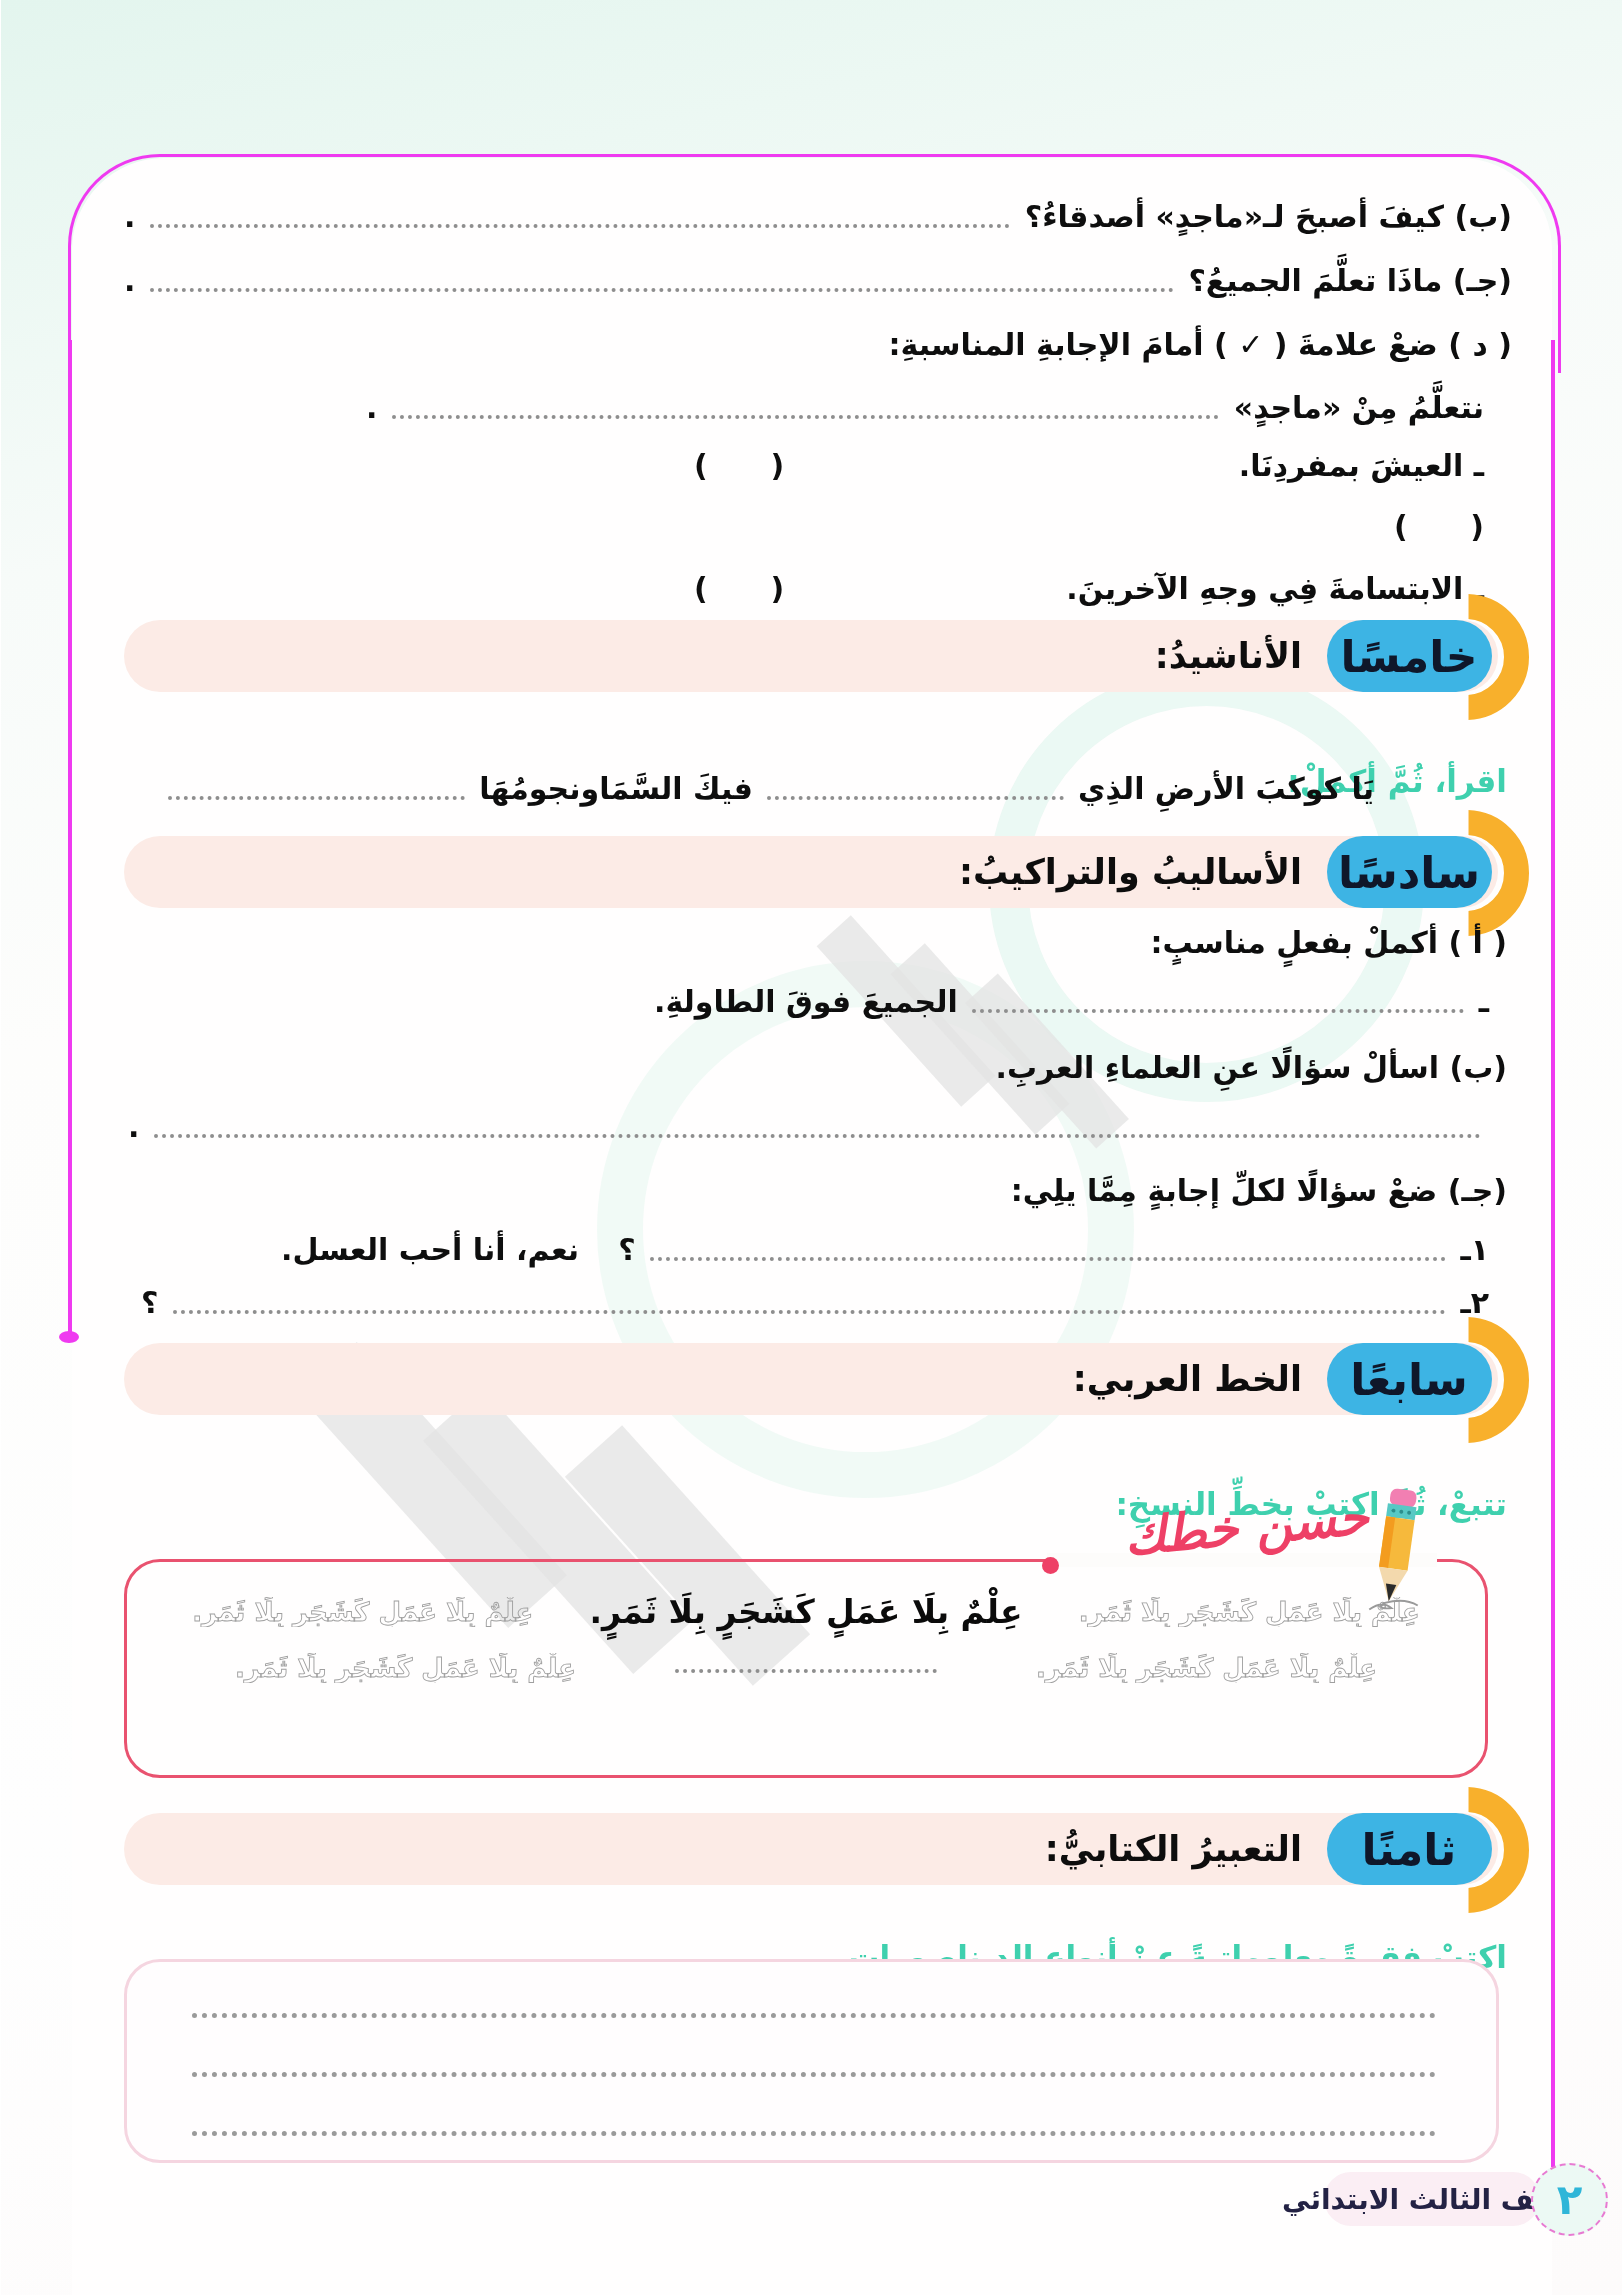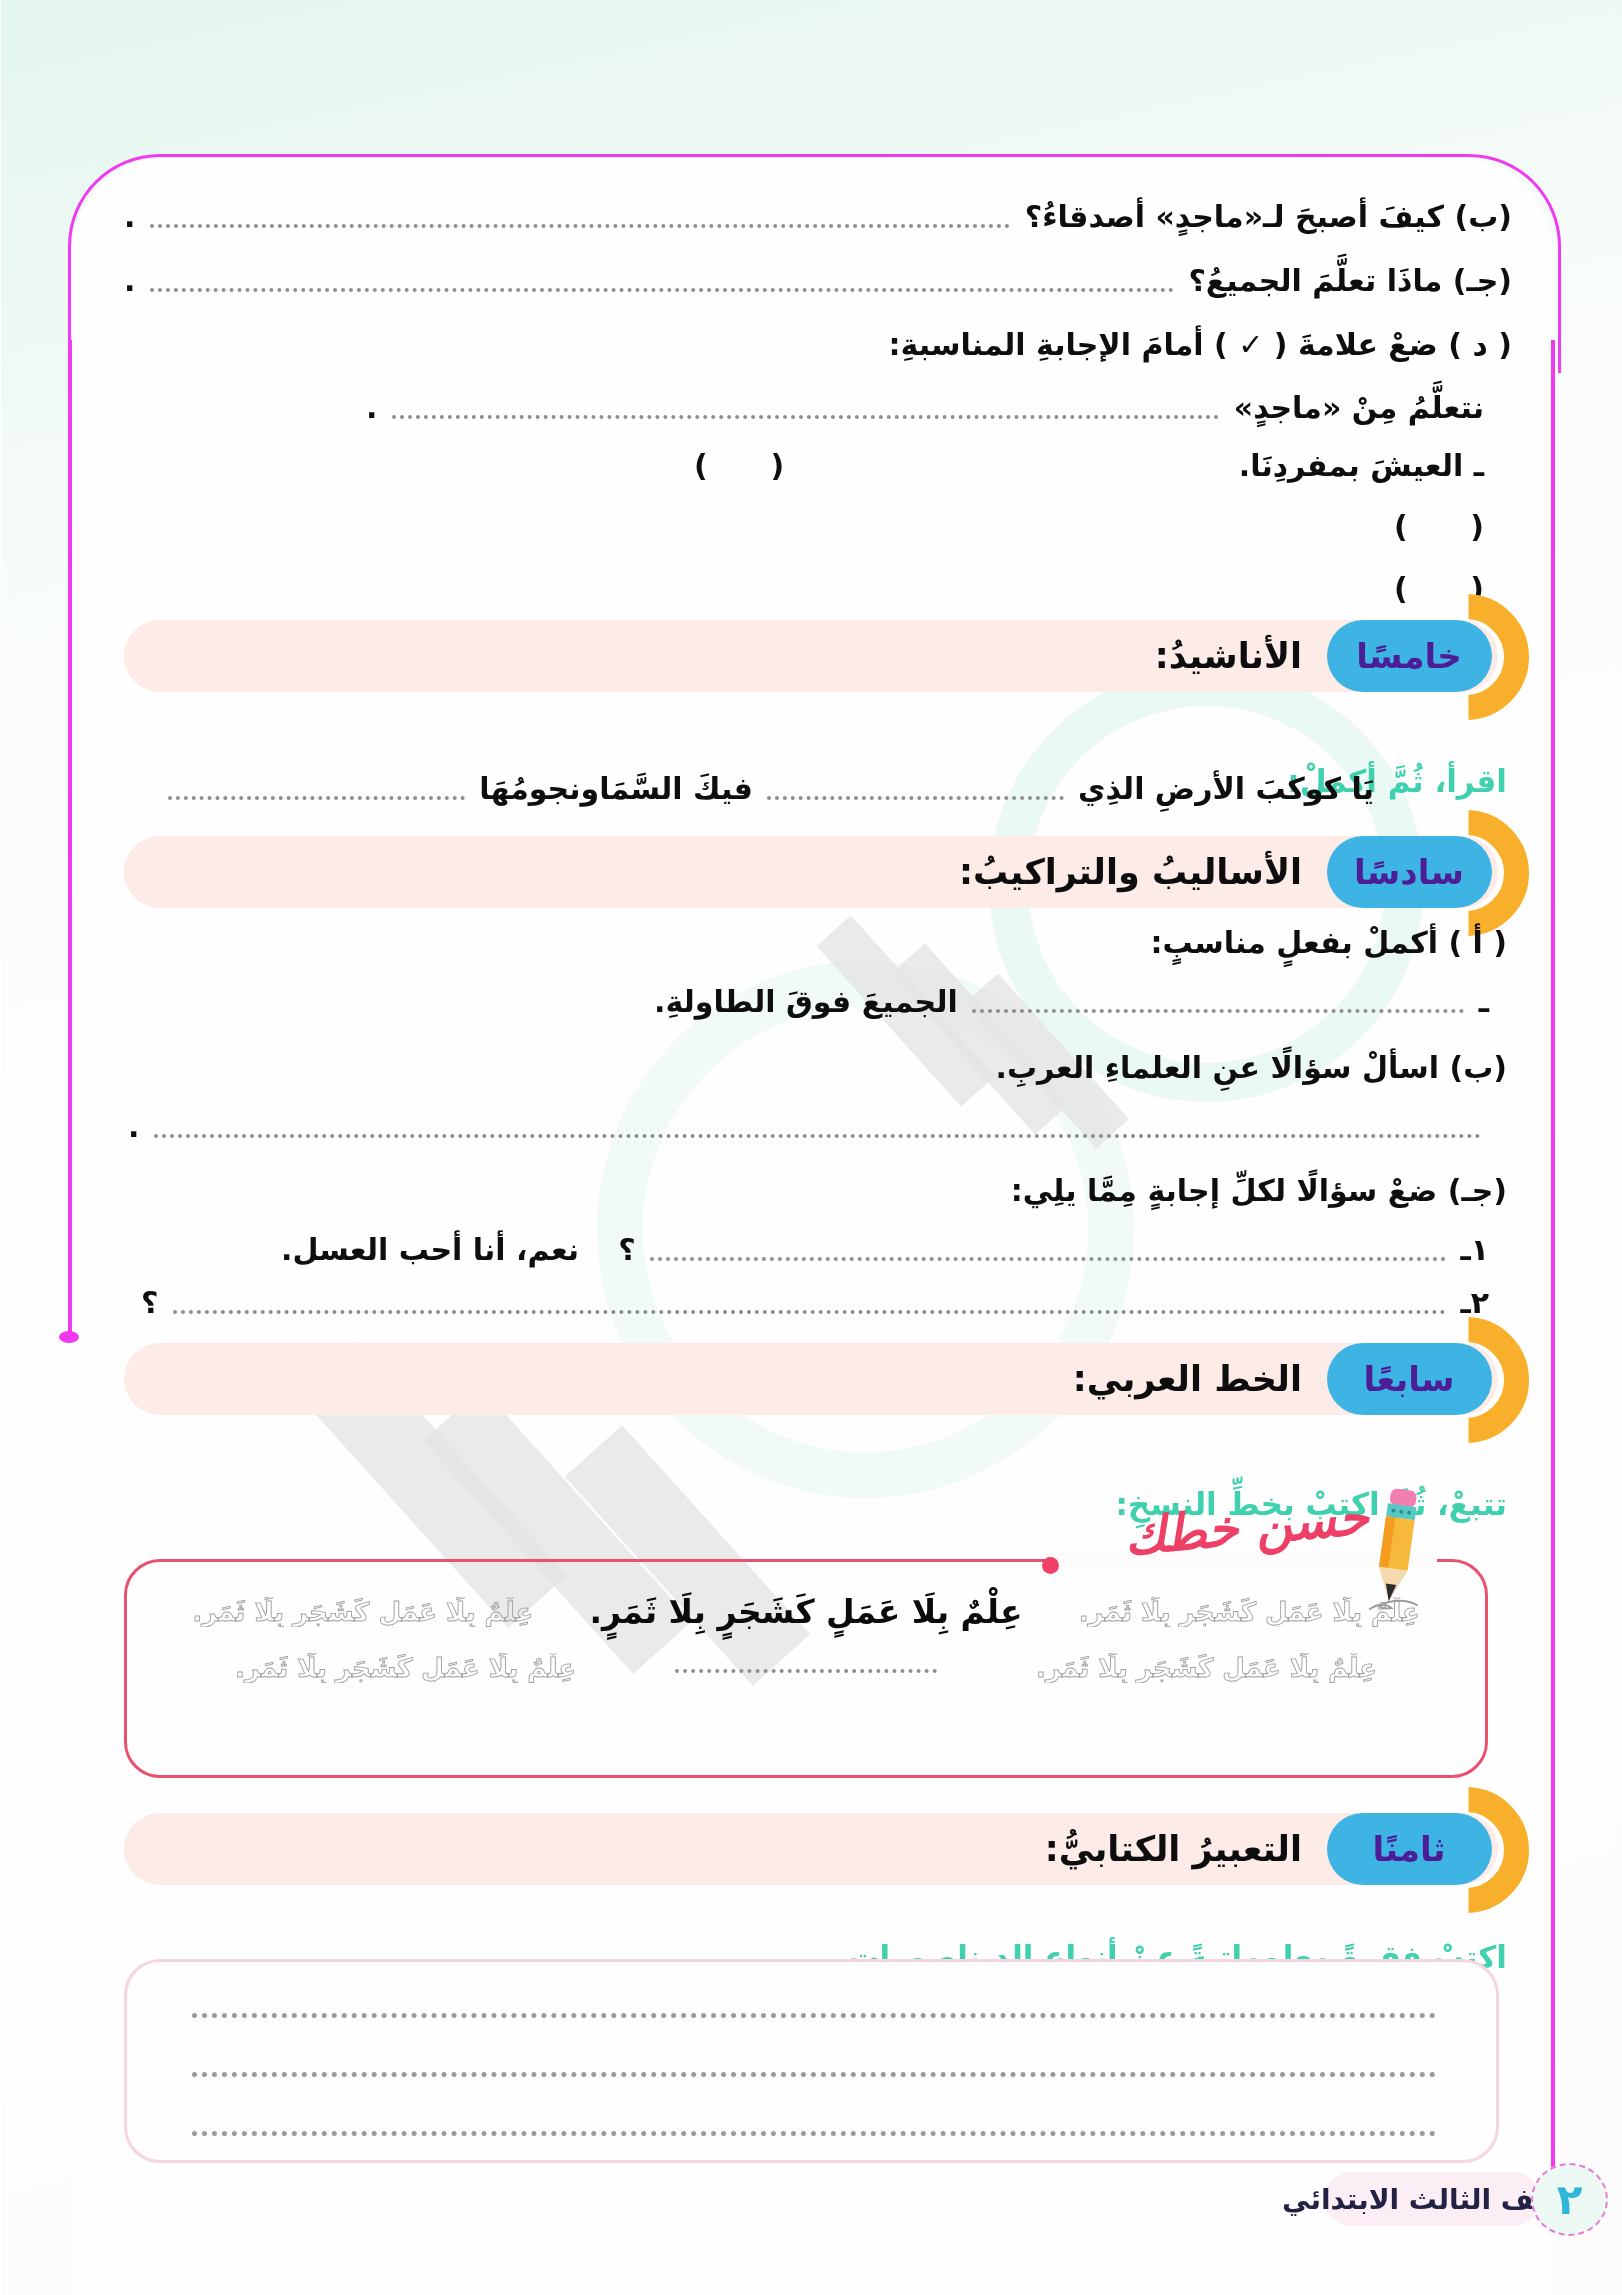--- a/index.html
+++ b/index.html
@@ -31,21 +31,21 @@
   .row .q{white-space:nowrap;}
   .dots{flex:1 1 auto;border-bottom:4.6px dotted #8e8e8e;height:6.5px;margin:0 14.4px 10.5px 14.4px;min-width:39px;}
   .endmark{font-size:30px;font-weight:700;}
   .paren{white-space:pre;font-size:30px;font-weight:700;}
   .teal{color:#3fd0ae;font-size:31px;font-weight:700;white-space:nowrap;z-index:3;margin-top:46px;}
   
   .sec{left:124px;width:1374px;height:72px;z-index:3;}
   .sec .banner{position:absolute;inset:0;background:#fcebe6;border-radius:39px;z-index:1;}
   .sec .arc{position:absolute;right:-31px;top:-26px;width:76px;height:76px;border:25px solid #f8b02c;border-radius:50%;clip-path:inset(-5.2px -5.2px -5.2px 52%);z-index:2;}
   .sec .pill{position:absolute;right:6.5px;top:0;width:165px;height:72px;background:#3db4e4;border-radius:36px;z-index:3;
-             display:flex;align-items:center;justify-content:center;color:#4c1d95;font-size:34px;font-weight:700;}
+             display:flex;align-items:center;justify-content:center;color:#0f172a;font-size:44px;font-weight:700;}
   .sec .title{position:absolute;right:196px;top:0;height:72px;display:flex;align-items:center;color:#0d0d0d;font-size:35px;font-weight:700;z-index:4;white-space:nowrap;}
   
   .kbox{left:124px;top:1559px;width:1358px;height:213px;border:3.3px solid #e9526f;border-radius:36px;z-index:3;}
   .kgap{left:1047px;top:1553px;width:390px;height:14.4px;background:#fdfcfb;z-index:4;}
   .script{right:254px;top:1498px;font-size:50px;font-weight:700;font-style:italic;color:#ee4066;transform:rotate(-5deg);z-index:6;white-space:nowrap;}
   .script-dot{left:1042px;top:1557px;width:17px;height:17px;border-radius:50%;background:#ee4066;z-index:6;}
   .pencil{left:1356px;top:1485px;z-index:6;}
   .krow{display:flex;direction:rtl;align-items:center;margin:0 26px;z-index:5;position:relative;}
   .krow1{margin-top:30px;}
   .krow2{margin-top:22px;}
@@ -98,20 +98,21 @@
   <span class="endmark">.</span>
 </div>
 <div class="abs row" style="top:444px;right:139px;left:694px;justify-content:space-between;">
   <span class="q">ـ العيشَ بمفردِنَا.</span>
   <span class="paren">(      )</span>
 </div>
 <div class="abs row" style="top:505px;right:139px;left:694px;justify-content:space-between;">
   <span class="paren">(      )</span>
 </div>
 <div class="abs row" style="top:567px;right:139px;left:694px;justify-content:space-between;">
+  <span class="q">ـ الابتسامةَ فِي وجهِ الآخرينَ.</span>
   <span class="paren">(      )</span>
 </div>
 
 <div class="abs sec" style="top:620px;">
   <div class="banner"></div>
   <div class="arc"></div>
   <div class="pill">خامسًا</div>
   <div class="title">الأناشيدُ:</div>
 </div>
 

